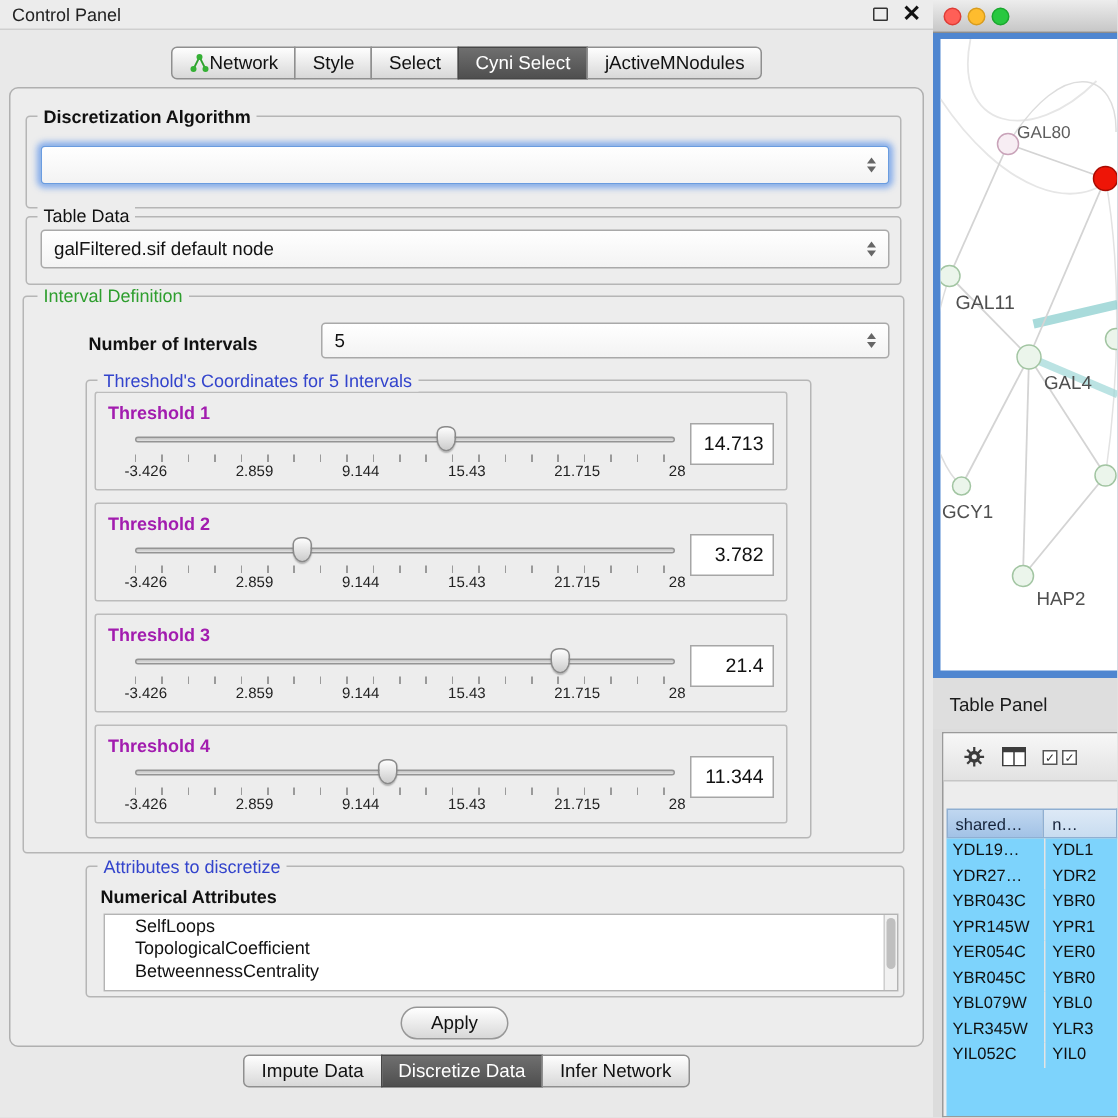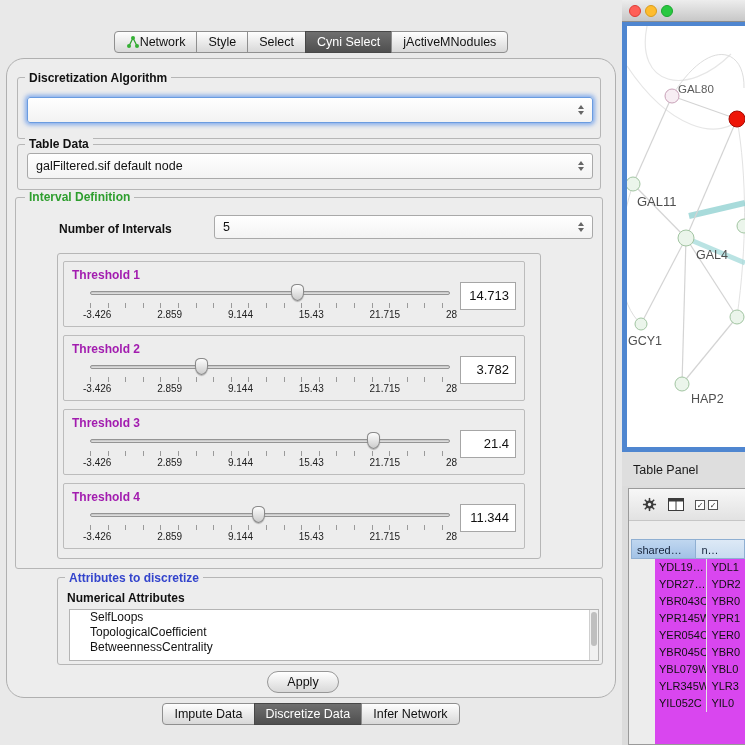--- a/index.html
+++ b/index.html
@@ -12,24 +12,24 @@
   .tb-icons{margin-left:auto;display:flex;align-items:center;gap:9px;}
   .float-ic{width:10px;height:9px;border:1.5px solid #333;border-radius:1px;}
   .close-ic{font-size:15px;font-weight:700;color:#111;line-height:12px;}
 
   .tabs{position:absolute;top:31px;left:0;width:622px;display:flex;justify-content:center;}
   .tab{display:flex;align-items:flex-end;gap:0;padding:3px 11px;background:linear-gradient(#fefefe,#d8d8d8);border:1px solid #8f8f8f;margin-left:-1px;font-size:12.5px;color:#111;white-space:nowrap;}
   .tab:first-child{border-radius:4px 0 0 4px;margin-left:0;}
   .tab:last-child{border-radius:0 4px 4px 0;}
   .tab.sel{background:linear-gradient(#6f6f6f,#4f4f4f);color:#fff;border-color:#474747;}
 
-  .inner{position:absolute;left:6px;top:58px;width:610px;height:640px;background:#ededed;border:1px solid #b0b0b0;border-radius:18px;}
+  .inner{position:absolute;left:6px;top:58px;width:610px;height:640px;background:#ededed;border:1px solid #b0b0b0;border-radius:6px;}
 
   .groupbox{position:absolute;border:1px solid #b6b6b6;border-radius:3px;}
-  .legend{position:absolute;background:#ededed;padding:0 4px;font-size:12px;color:#111;z-index:2;line-height:14px;font-weight:bold;}
+  .legend{position:absolute;background:#ededed;padding:0 4px;font-size:12px;color:#111;z-index:2;line-height:14px;}
   .legend.green{color:#2e9e2e;}
   .legend.blue{color:#3344cc;}
   .legend.bold{font-weight:700;}
 
   .combo{position:absolute;display:flex;align-items:center;padding:0 8px;background:linear-gradient(#ffffff,#f3f3f3);border:1px solid #a9a9a9;border-radius:3px;font-size:12.5px;color:#111;}
   .combo.focus{border-color:#6a9ce0;box-shadow:0 0 4px 2px rgba(96,150,235,.75);}
   .updown{margin-left:auto;display:flex;flex-direction:column;gap:2px;}
   .updown i{display:block;width:0;height:0;border-left:3.5px solid transparent;border-right:3.5px solid transparent;}
   .updown .up{border-bottom:4px solid #666;}
   .updown .down{border-top:4px solid #666;}
@@ -72,32 +72,39 @@
   
   .tp-head{position:absolute;left:622px;top:452px;width:123px;height:34px;background:#dedede;}
   .tp-head span{position:absolute;left:11px;top:11px;font-size:12.5px;color:#1a1a1a;}
   .tbl-win{position:absolute;left:628px;top:488px;width:117px;height:257px;background:#ededed;border:1px solid #9a9a9a;border-right:none;}
   .tbl-toolbar{position:absolute;left:0;right:0;top:0;height:32px;background:linear-gradient(#f7f7f7,#e2e2e2);border-bottom:1px solid #c6c6c6;display:flex;align-items:center;gap:11px;padding-left:13px;}
   .chk{width:10px;height:10px;border:1px solid #555;font-size:8px;line-height:9px;text-align:center;color:#333;background:#fff;}
   .tbl-header{position:absolute;left:0;right:0;top:50px;height:20px;display:flex;}
   .th{font-size:11px;color:#15233a;line-height:20px;padding-left:5px;border:1px solid #8fafd2;white-space:nowrap;overflow:hidden;}
   .th.c1{width:66px;background:linear-gradient(#c0d7f0,#a2c2e6);margin-left:2px;}
   .th.c2{width:49px;background:linear-gradient(#dde9f6,#c8dcf0);border-left:none;}
-  .tbl-rows{position:absolute;left:2px;right:0;top:70px;bottom:0;background:#d946ef;margin-left:24px;}
+  .tbl-rows{position:absolute;left:2px;right:0;top:70px;bottom:0;background:#7dd3fc;}
   .trow{display:flex;height:17px;line-height:17px;font-size:11px;color:#111;}
   .trow .c1{width:66px;padding-left:4px;white-space:nowrap;overflow:hidden;}
   .trow .c2{width:49px;padding-left:4px;border-left:1px solid #e4e4e4;white-space:nowrap;overflow:hidden;}
 </style>
 </head>
 <body>
 
 <div class="stage">
 
   <div class="cp">
 
+    <div class="titlebar">
+      <span>Control Panel</span>
+      <span class="tb-icons">
+        <span class="float-ic"></span>
+        <span class="close-ic">✕</span>
+      </span>
+    </div>
 
     <div class="tabs">
       <div class="tab">
         <svg width="14" height="14" viewBox="0 0 14 14">
           <line x1="7" y1="3" x2="3" y2="11" stroke="#2da02d" stroke-width="1.2"></line>
           <line x1="7" y1="3" x2="11" y2="11" stroke="#2da02d" stroke-width="1.2"></line>
           <circle cx="7" cy="3" r="2" fill="#35b035"></circle>
           <circle cx="3" cy="11" r="2" fill="#35b035"></circle>
           <circle cx="11" cy="11" r="2" fill="#35b035"></circle>
         </svg>
@@ -145,20 +152,21 @@
       <div class="attr-label" style="left:52px;top:163px;">Number of Intervals</div>
       <div class="combo" style="left:207px;top:156px;width:379px;height:24px;">
         <span>5</span>
         <span class="updown">
             <i class="up"></i>
             <i class="down"></i>
           </span>
       </div>
 
       <div class="groupbox" style="left:50px;top:194px;width:484px;height:306px;"></div>
+      <div class="legend blue" style="left:58px;top:188px;">Threshold's Coordinates for 5 Intervals</div>
 
       <div class="thr" style="top:202px;">
         <div class="thr-label">Threshold 1</div>
         <div class="slider">
           <div class="track"></div>
           <div class="thumb" style="left: 57.7%;"></div>
           <div class="ticks"></div>
           <div class="scale">
             <span>-3.426</span>
             <span>2.859</span>

